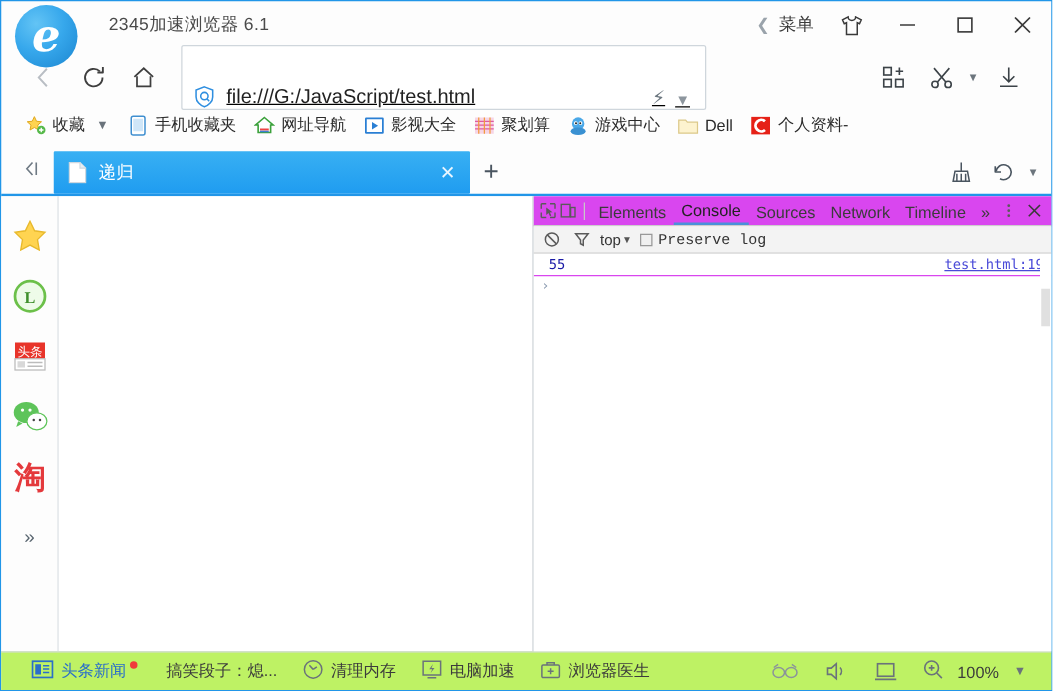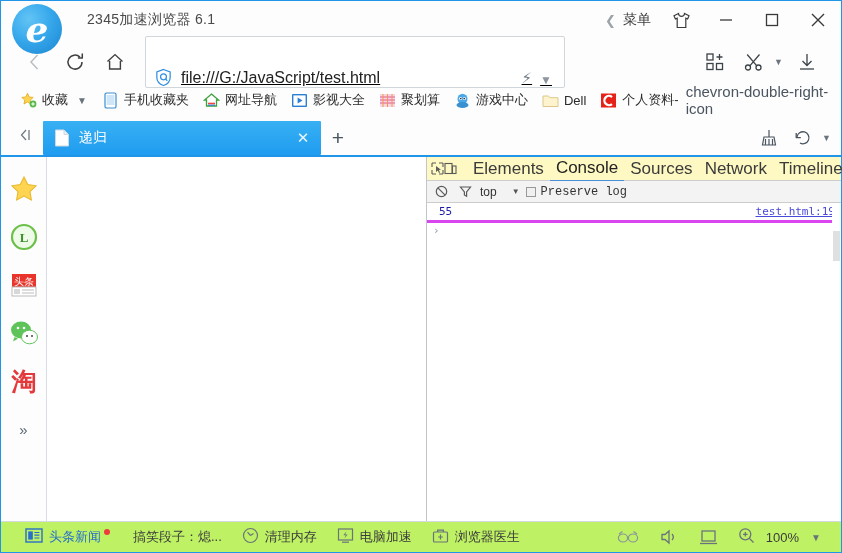--- a/index.html
+++ b/index.html
@@ -105,21 +105,21 @@
     height: 40px; flex: 0 0 40px;
     display: flex; align-items: flex-end;
     padding-left: 6px;
     position: relative;
   }
   .tabs-collapse {
     width: 36px; height: 40px; display:flex; align-items:center; justify-content:center;
     color:#6f7a84; font-size: 15px;
   }
   .tab {
-    width: 278px; height: 34px;
+    width: 333px; height: 34px;
     background: linear-gradient(180deg,#38b0f3 0%, #1f9cf0 100%);
     display: flex; align-items: center;
     padding: 0 8px 0 11px;
     color: #fff;
     border-radius: 1px;
   }
   .tab .fav { width:16px; height:18px; flex:0 0 16px; margin-right: 9px; }
   .tab-title { flex: 1; font-size: 14px; color: #fff; white-space: nowrap; overflow: hidden; }
   .tab-close { width: 20px; height:20px; display:flex; align-items:center; justify-content:center; font-size:15px; color:#eaf6ff;}
   .newtab {
@@ -155,51 +155,51 @@
   .devtools {
     width: 414px; flex: 0 0 414px;
     background: #fff;
     display: flex; flex-direction: column;
     font-family: "Liberation Sans", sans-serif;
     min-width: 0;
   }
   .dt-tabs {
     height: 24px; flex: 0 0 24px;
     display: flex; align-items: center;
-    background: #fef9c3;
+    background: #d946ef;
     border-bottom: 1px solid #cdcdcd;
-    font-size: 17px; color: #303942;
+    font-size: 13px; color: #303942;
     padding-left: 4px;
   }
   .dt-icbtn { width:18px; height:20px; display:flex; align-items:center; justify-content:center; color:#5a5a5a;}
   .dt-sep { width:1px; height:14px; background:#c8c8c8; margin: 0 5px; }
   .dt-tab { padding: 3px 6px 2px; color: #3b3b3b; white-space: nowrap; }
   .dt-tab.active { border-bottom: 2px solid #4a90d9; color: #222; }
   .dt-tabs-right { margin-left:auto; display:flex; align-items:center; gap:2px; padding-right:5px;}
   .dt-filters {
     height: 22px; flex: 0 0 22px;
     display: flex; align-items: center;
     background: #f3f3f3; border-bottom: 1px solid #cdcdcd;
     font-size: 12px; color: #333; padding-left: 5px; gap: 6px;
   }
-  .dt-ctx { display:flex; align-items:center; gap:15px;justify-content:center; }
+  .dt-ctx { display:flex; align-items:center; gap:1px;justify-content:center; }
   .dt-ctx .c { font-size: 8px; color:#555; }
   .dt-chk { width:10px;height:10px;border:1px solid #999; background:#f0f0f0; display:inline-block;}
   .dt-preserve { display:flex; align-items:center; gap:5px;font-family:Liberation Mono, monospace; }
   .dt-console {
     flex: 1; position: relative; min-height: 0;
     background: #fff;
     font-family: "DejaVu Sans Mono", "Liberation Mono", monospace;
     font-size: 11px;
     overflow: hidden;
   }
   .dt-msg {
     display: flex; align-items: center;
     padding: 2px 6px 2px 12px;
-    border-bottom: 3px solid #d946ef;
+    border-bottom: 1px solid #d946ef;
   }
   .dt-msg-val { color: #1a1aa6; }
   .dt-msg-src { margin-left: auto; color: #4a4ad8; text-decoration: underline; font-size: 11px;}
   .dt-prompt { padding: 1px 6px 0 6px; color: #8a9ab0; font-size: 11px; }
   .dt-scroll {
     position: absolute; right: 0; top: 0; width: 9px; height: 100%;
     background: #fff;
   }
   .dt-scroll-thumb {
     position: absolute; right: 1px; top: 28px; width: 7px; height: 30px;
@@ -407,21 +407,20 @@
     <div class="bm">
       <span class="ic">
         <svg width="17" height="17" viewBox="0 0 17 17">
           <rect x="1" y="1.5" width="15" height="14" fill="#e62117"></rect>
           <path d="M12 5 A4.6 4.6 0 1 0 12 12" fill="none" stroke="#fff" stroke-width="2.3"></path>
         </svg>
       </span>
       <span>个人资料-</span>
     </div>
 
-    <span class="bm-more">chevron-double-right-icon</span>
   </div>
 
   <div class="tabstrip">
     <div class="tabs-collapse">
       <svg width="16" height="16" viewBox="0 0 16 16" fill="none" stroke="#6f7a84" stroke-width="1.3">
         <path d="M9 3 L4.5 8 L9 13"></path>
           <path d="M12 3 V13"></path>
       </svg>
     </div>
     <div class="tab">

